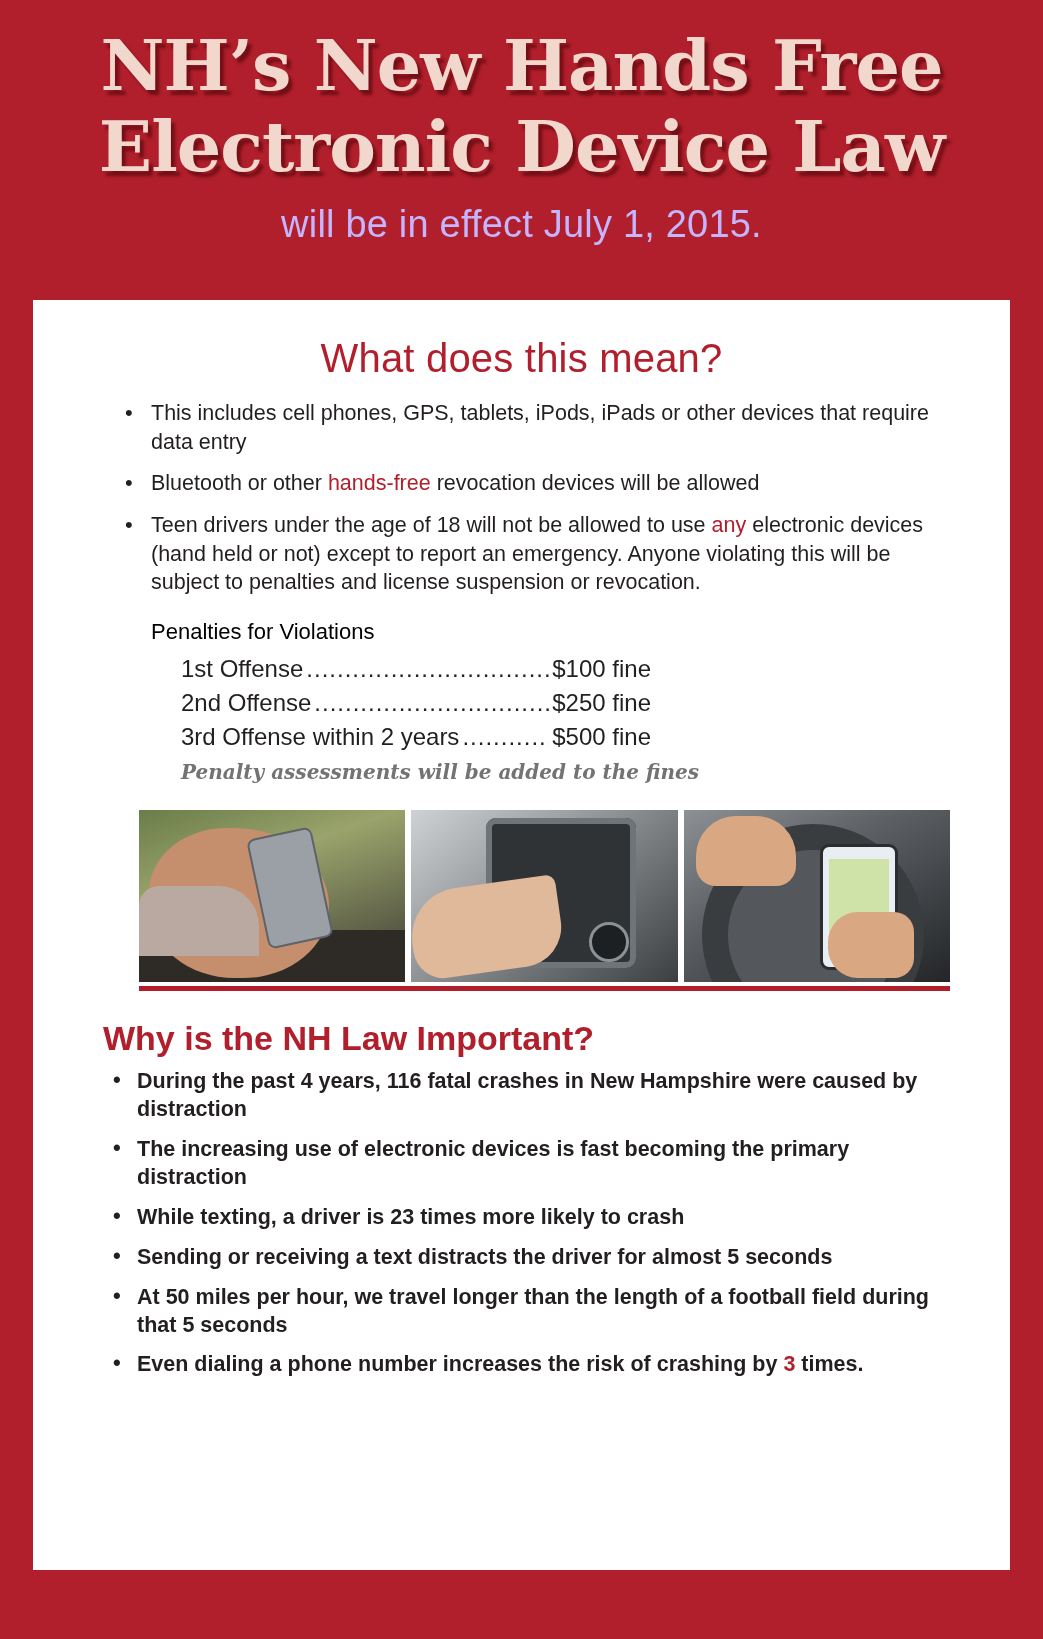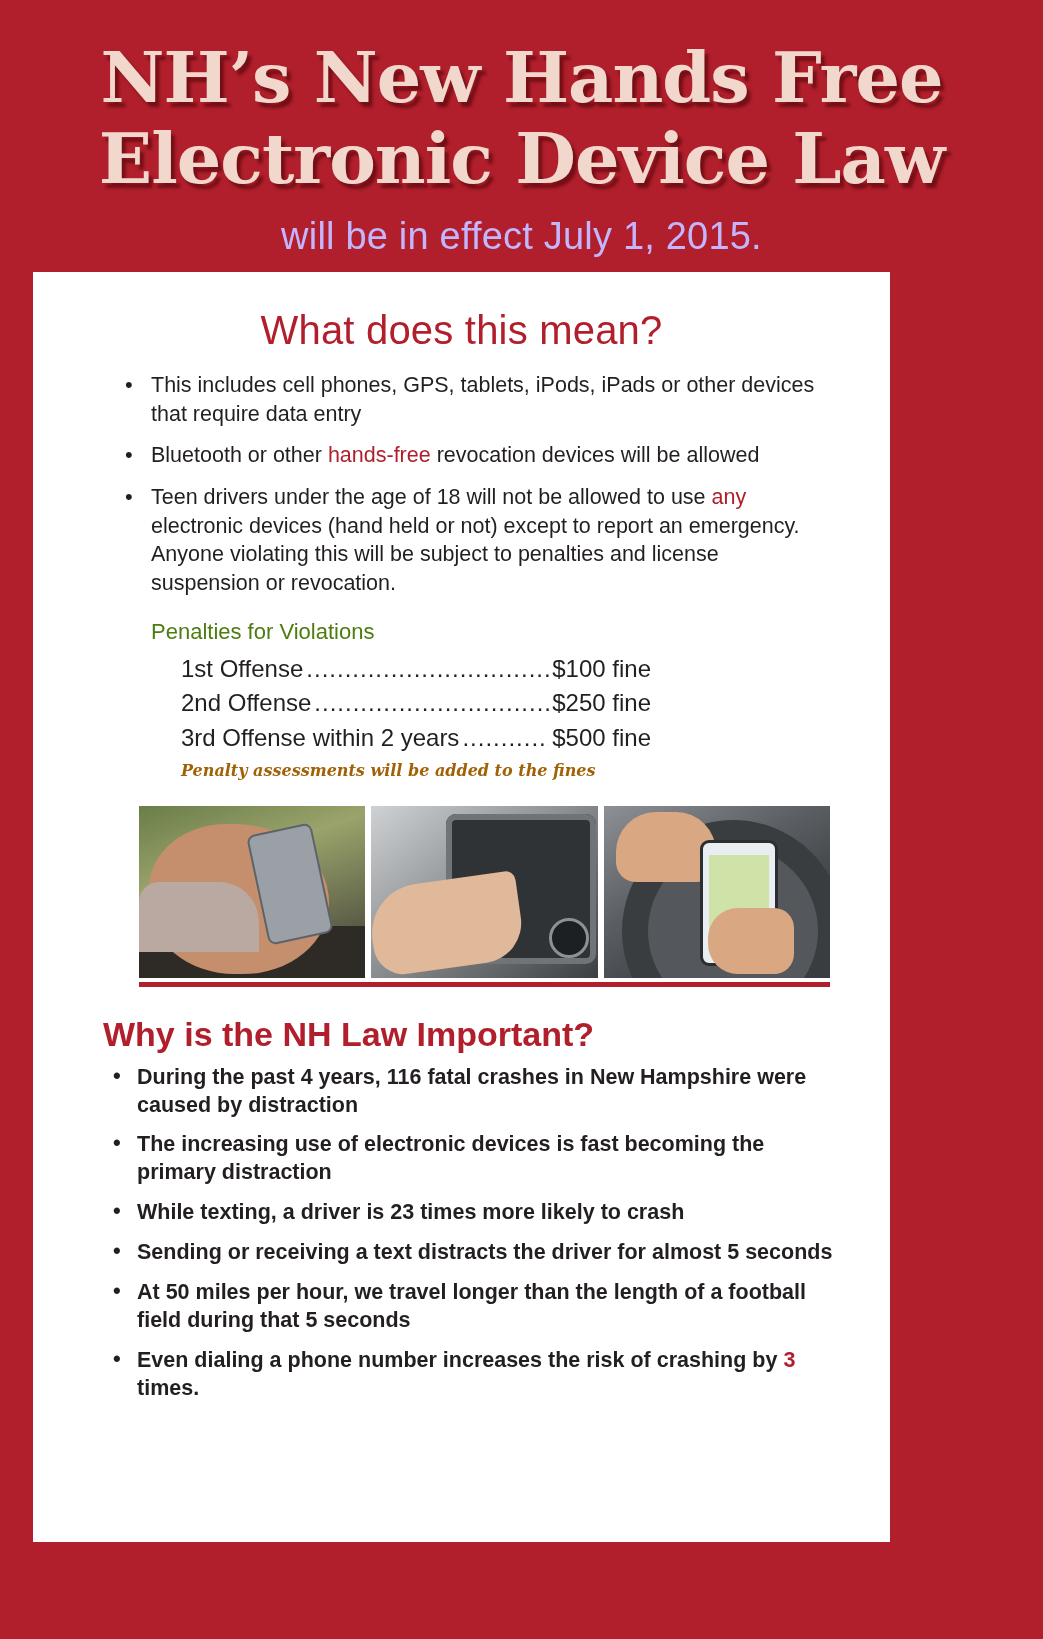--- a/index.html
+++ b/index.html
@@ -20,21 +20,20 @@
     background: #b01f2b;
     box-sizing: border-box;
     padding: 28px 33px 22px 33px;
   }
 
   
   .header {
     background: #b01f2b;
     text-align: center;
     padding: 4px 0 14px 0;
-    margin-top: 12px;
   }
   .title-line {
     font-family: "DejaVu Serif", serif;
     font-weight: bold;
     color: #f2d7cd;
     font-size: 70px;
     line-height: 0.98;
     letter-spacing: -1px;
     text-shadow: 4px 5px 3px rgba(70,0,5,0.55);
     white-space: nowrap;
@@ -49,22 +48,23 @@
     font-weight: 400;
     margin-top: 22px;
     letter-spacing: 0.2px;
   }
 
   
   .card {
     background: #ffffff;
     padding: 22px 40px 40px 40px;
     box-sizing: border-box;
-    width: 857px;
+    width: 977px;
     min-height: 1270px;
+    margin-top: 40px;
   }
   h2.section-q {
     text-align: center;
     color: #b01f2b;
     font-size: 40px;
     font-weight: 400;
     margin: 14px 0 18px 0;
     letter-spacing: 0.2px;
   }
 
@@ -91,21 +91,21 @@
   }
   .red {
     color: #b01f2b;
   }
 
   
   .penalties {
     margin: 22px 0 0 78px;
   }
   .pen-title {
-    color: #4d7c0f;
+    color: #000000;
     font-size: 22px;
     margin-bottom: 7px;
   }
   .pen-row {
     font-size: 24px;
     color: #231f20;
     margin-left: 30px;
     line-height: 1.42;
     display: flex;
     align-items: flex-start;
@@ -120,22 +120,22 @@
     margin: 0 3px;
     color: #231f20;
   }
   .pen-fine { white-space: nowrap; }
   .pen-note {
     margin-left: 30px;
     margin-top: 6px;
     font-family: "DejaVu Serif", serif;
     font-style: italic;
     font-weight: bold;
-    font-size: 16px;
-    color: #a16207;
+    font-size: 20px;
+    color: #737373;
   }
 
   
   .photos {
     display: flex;
     gap: 6px;
     margin: 26px 20px 0 66px;
     border-bottom: 5px solid #b01f2b;
     padding-bottom: 4px;
   }

